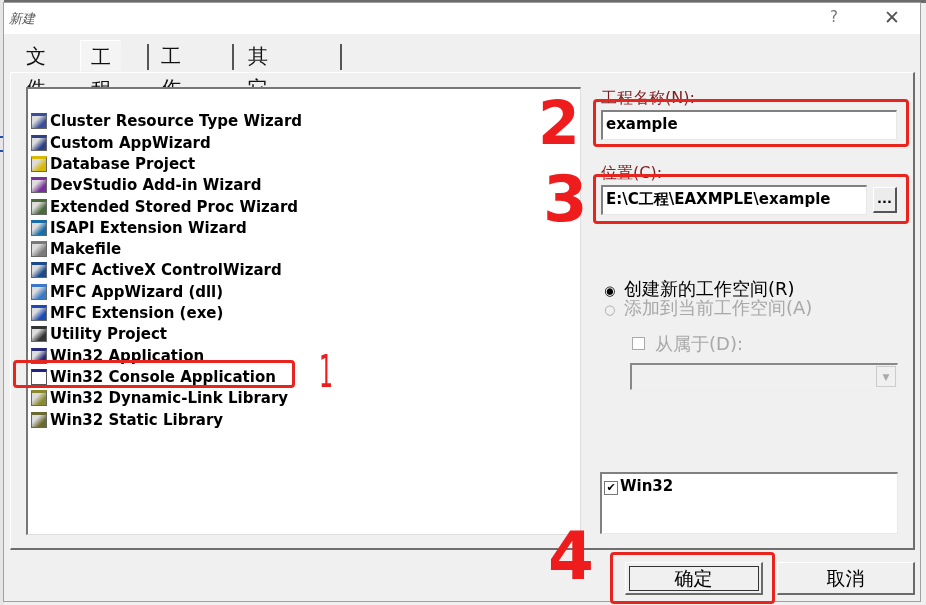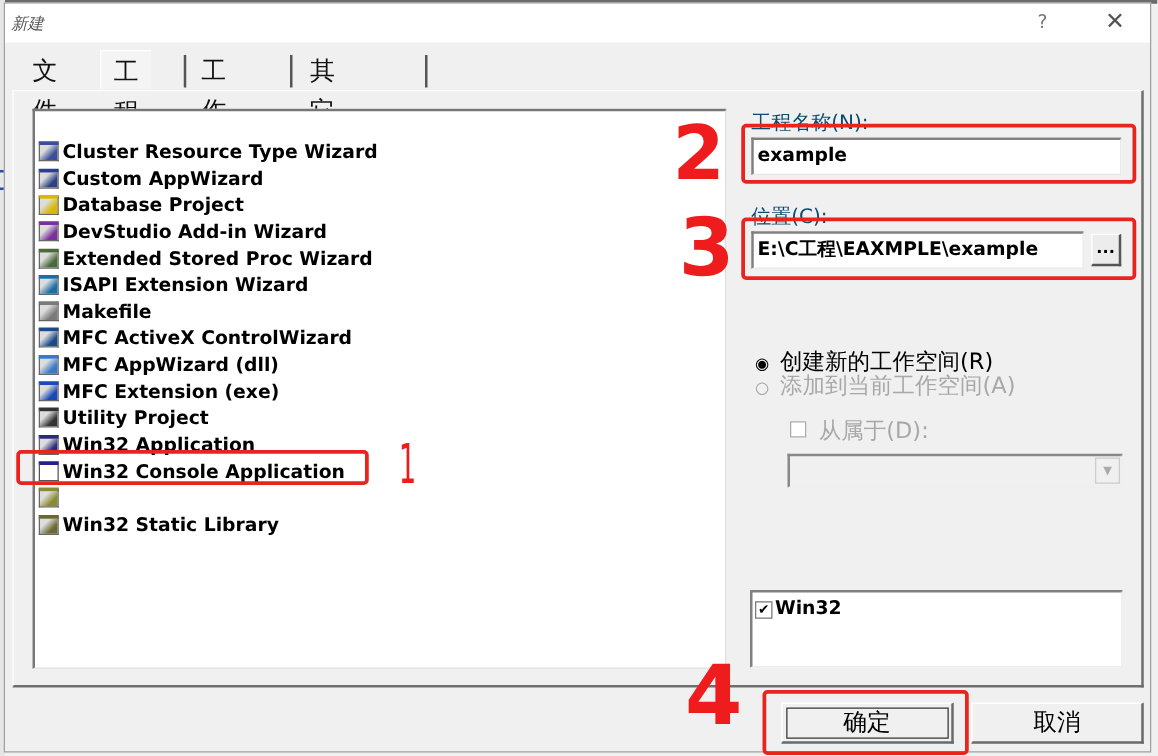--- a/index.html
+++ b/index.html
@@ -49,21 +49,21 @@
   .list-item {
     position:absolute; left:3px; height:21px; line-height:21px;
     font-family:"DejaVu Sans", sans-serif; font-weight:bold; font-size:15px; color:#000;
     white-space:nowrap; cursor:pointer;
   }
   .list-item .ico {
     display:inline-block; width:16px; height:16px; vertical-align:-3px; margin-right:3px;
     box-sizing:border-box;
   }
 
-  .label { position:absolute; font-size:16px; color:#0c4a6e; }
+  .label { position:absolute; font-size:16px; color:#7f1d1d; }
   .textfield {
     position:absolute; background:#fff; box-sizing:border-box;
     border-top:2px solid #808080; border-left:2px solid #808080;
     border-bottom:1px solid #e8e8e8; border-right:1px solid #e8e8e8;
     font-family:"DejaVu Sans", sans-serif; font-weight:bold; font-size:15px;
     padding:3px 3px; color:#000;
   }
   .browse-btn {
     position:absolute; left:873px; top:187px; width:24px; height:26px; box-sizing:border-box;
     background:#ececec; border-top:1px solid #fff; border-left:1px solid #fff;
@@ -144,21 +144,21 @@
     <div class="list-item" style="top: 86.2px;"><span class="ico" style="border-width: 3px 1px 1px; border-style: solid; border-color: rgb(122, 47, 156) rgb(102, 102, 102) rgb(102, 102, 102); border-image: initial; background: linear-gradient(135deg, rgb(221, 221, 221) 30%, rgb(122, 47, 156) 70%);"></span><span>DevStudio Add-in Wizard</span></div>
     <div class="list-item" style="top: 107.5px;"><span class="ico" style="border-width: 3px 1px 1px; border-style: solid; border-color: rgb(74, 106, 58) rgb(102, 102, 102) rgb(102, 102, 102); border-image: initial; background: linear-gradient(135deg, rgb(221, 221, 221) 30%, rgb(74, 106, 58) 70%);"></span><span>Extended Stored Proc Wizard</span></div>
     <div class="list-item" style="top: 128.8px;"><span class="ico" style="border-width: 3px 1px 1px; border-style: solid; border-color: rgb(26, 110, 168) rgb(102, 102, 102) rgb(102, 102, 102); border-image: initial; background: linear-gradient(135deg, rgb(221, 221, 221) 30%, rgb(26, 110, 168) 70%);"></span><span>ISAPI Extension Wizard</span></div>
     <div class="list-item" style="top: 150.1px;"><span class="ico" style="border-width: 3px 1px 1px; border-style: solid; border-color: rgb(122, 122, 122) rgb(102, 102, 102) rgb(102, 102, 102); border-image: initial; background: linear-gradient(135deg, rgb(221, 221, 221) 30%, rgb(122, 122, 122) 70%);"></span><span>Makefile</span></div>
     <div class="list-item" style="top: 171.4px;"><span class="ico" style="border-width: 3px 1px 1px; border-style: solid; border-color: rgb(26, 74, 140) rgb(102, 102, 102) rgb(102, 102, 102); border-image: initial; background: linear-gradient(135deg, rgb(221, 221, 221) 30%, rgb(26, 74, 140) 70%);"></span><span>MFC ActiveX ControlWizard</span></div>
     <div class="list-item" style="top: 192.7px;"><span class="ico" style="border-width: 3px 1px 1px; border-style: solid; border-color: rgb(58, 120, 200) rgb(102, 102, 102) rgb(102, 102, 102); border-image: initial; background: linear-gradient(135deg, rgb(221, 221, 221) 30%, rgb(58, 120, 200) 70%);"></span><span>MFC AppWizard (dll)</span></div>
     <div class="list-item" style="top: 214px;"><span class="ico" style="border-width: 3px 1px 1px; border-style: solid; border-color: rgb(26, 74, 184) rgb(102, 102, 102) rgb(102, 102, 102); border-image: initial; background: linear-gradient(135deg, rgb(221, 221, 221) 30%, rgb(26, 74, 184) 70%);"></span><span>MFC Extension (exe)</span></div>
     <div class="list-item" style="top: 235.3px;"><span class="ico" style="border-width: 3px 1px 1px; border-style: solid; border-color: rgb(51, 51, 51) rgb(102, 102, 102) rgb(102, 102, 102); border-image: initial; background: linear-gradient(135deg, rgb(221, 221, 221) 30%, rgb(51, 51, 51) 70%);"></span><span>Utility Project</span></div>
     <div class="list-item" style="top: 256.6px;"><span class="ico" style="border-width: 3px 1px 1px; border-style: solid; border-color: rgb(42, 42, 122) rgb(102, 102, 102) rgb(102, 102, 102); border-image: initial; background: linear-gradient(135deg, rgb(221, 221, 221) 30%, rgb(42, 42, 122) 70%);"></span><span>Win32 Application</span></div>
     <div class="list-item" style="top: 277.9px;"><span class="ico" style="border-width: 3px 1px 1px; border-style: solid; border-color: rgb(34, 34, 138) rgb(85, 85, 85) rgb(85, 85, 85); border-image: initial; background: rgb(255, 255, 255);"></span><span>Win32 Console Application</span></div>
-    <div class="list-item" style="top: 299.2px;"><span class="ico" style="border-width: 3px 1px 1px; border-style: solid; border-color: rgb(138, 138, 48) rgb(102, 102, 102) rgb(102, 102, 102); border-image: initial; background: linear-gradient(135deg, rgb(221, 221, 221) 30%, rgb(138, 138, 48) 70%);"></span></div>
+    <div class="list-item" style="top: 299.2px;"><span class="ico" style="border-width: 3px 1px 1px; border-style: solid; border-color: rgb(138, 138, 48) rgb(102, 102, 102) rgb(102, 102, 102); border-image: initial; background: linear-gradient(135deg, rgb(221, 221, 221) 30%, rgb(138, 138, 48) 70%);"></span><span>Win32 Dynamic-Link Library</span></div>
     <div class="list-item" style="top: 320.5px;"><span class="ico" style="border-width: 3px 1px 1px; border-style: solid; border-color: rgb(106, 106, 48) rgb(102, 102, 102) rgb(102, 102, 102); border-image: initial; background: linear-gradient(135deg, rgb(221, 221, 221) 30%, rgb(106, 106, 48) 70%);"></span><span>Win32 Static Library</span></div>
   </div>
 
 <div class="label" style="left:601px; top:88px;">工程名称(N):</div>
 <div class="textfield" style="left:601px; top:110px; width:296px; height:30px;">example</div>
 
 <div class="label" style="left:601px; top:163px;">位置(C):</div>
 <div class="textfield" style="left:601px; top:185px; width:266px; height:30px;">E:\C工程\EAXMPLE\example</div>
 <div class="browse-btn">...</div>
 

